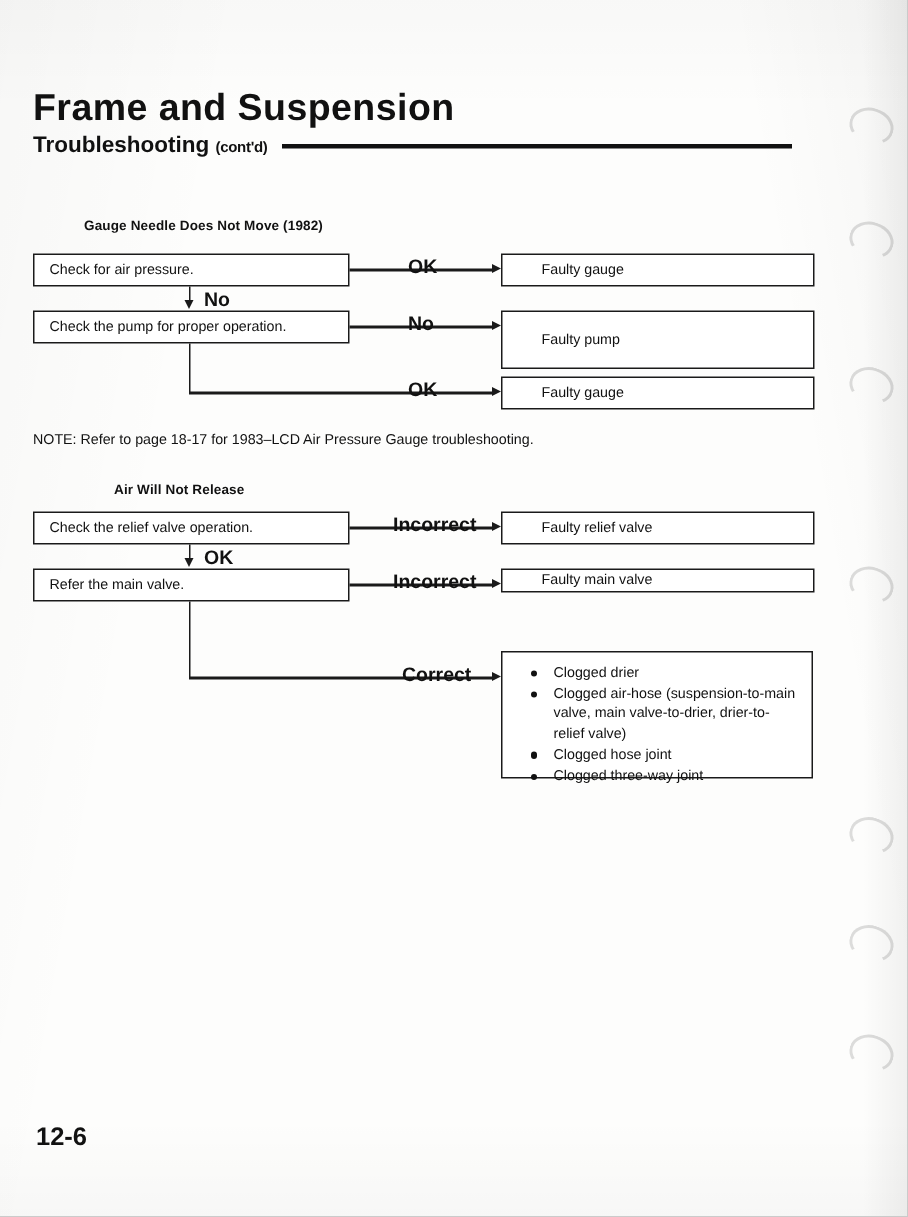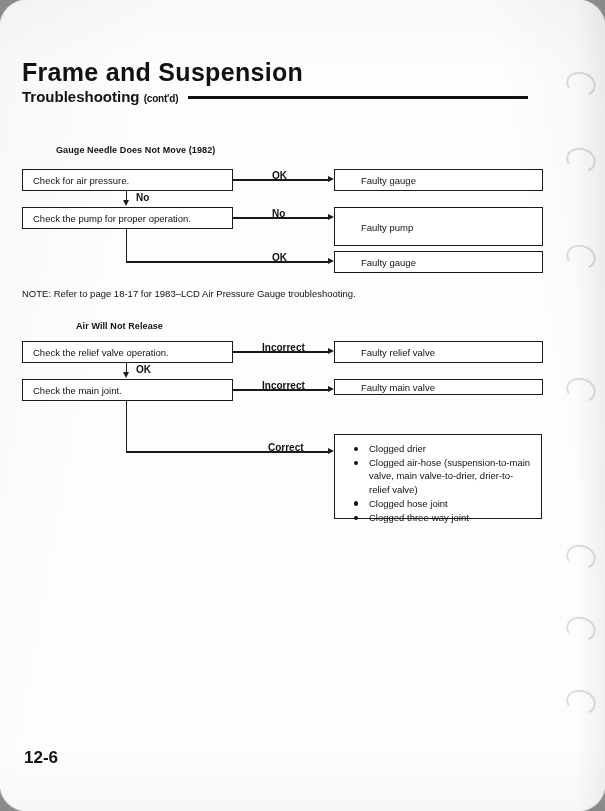--- a/index.html
+++ b/index.html
@@ -2,21 +2,20 @@
 <html><head>
 <meta charset="utf-8">
 <title>Frame and Suspension — Troubleshooting</title>
 <style>
   html,body{margin:0;padding:0;background:#8a8a8a;}
   body{font-family:"Liberation Sans", sans-serif;}
   #page{
     position:relative;width:605px;height:811px;
     background:#ffffff;overflow:hidden;
     box-shadow:0 0 0 1px #bdbdbd;
-    border-radius:27px;
   }
   
   .paper-tint{
     position:absolute;inset:0;
     background:
       linear-gradient(100deg, rgba(0,0,0,0.022) 0%, rgba(0,0,0,0) 22%),
       linear-gradient(260deg, rgba(0,0,0,0.030) 0%, rgba(0,0,0,0) 16%),
       linear-gradient(180deg, rgba(0,0,0,0.018) 0%, rgba(0,0,0,0) 9%, rgba(0,0,0,0) 92%, rgba(0,0,0,0.024) 100%),
       #fdfdfc;
     pointer-events:none;
@@ -70,21 +69,21 @@
     border-bottom:3.6px solid transparent;
     border-left:6px solid #1a1a1a;
   }
   .arw-d{
     position:absolute;width:0;height:0;
     border-left:3.6px solid transparent;
     border-right:3.6px solid transparent;
     border-top:6px solid #1a1a1a;
   }
   .blabel{
-    position:absolute;font-size:10px;font-weight:bold;
+    position:absolute;font-size:13px;font-weight:bold;
     color:#111;white-space:nowrap;
   }
 
   
   .note{
     position:absolute;left:22px;top:288px;
     font-size:9.5px;color:#111;white-space:nowrap;
   }
 
   
@@ -172,21 +171,21 @@
   <div class="blabel" style="left:272px;top:252px;">OK</div>
 
   <div class="note">NOTE:  Refer to page 18-17 for 1983–LCD Air Pressure Gauge troubleshooting.</div>
 
   <div class="sec-cap" style="left:76px;top:321px;">Air Will Not Release</div>
 
   <div class="fbox" style="left:22px;top:341px;width:211px;height:22px;">
     <span>Check the relief valve operation.</span>
   </div>
   <div class="fbox" style="left:22px;top:379px;width:211px;height:22px;">
-    <span>Check the main joint.</span>
+    <span>Refer the main valve.</span>
   </div>
 
   <div class="fbox res" style="left:334px;top:341px;width:209px;height:22px;">
     <span>Faulty relief valve</span>
   </div>
   <div class="fbox res" style="left:334px;top:379px;width:209px;height:16px;text-align:center;">
     <span>Faulty main valve</span>
   </div>
 
   <div class="bbox" style="left:334px;top:434px;width:208px;height:85px;">

